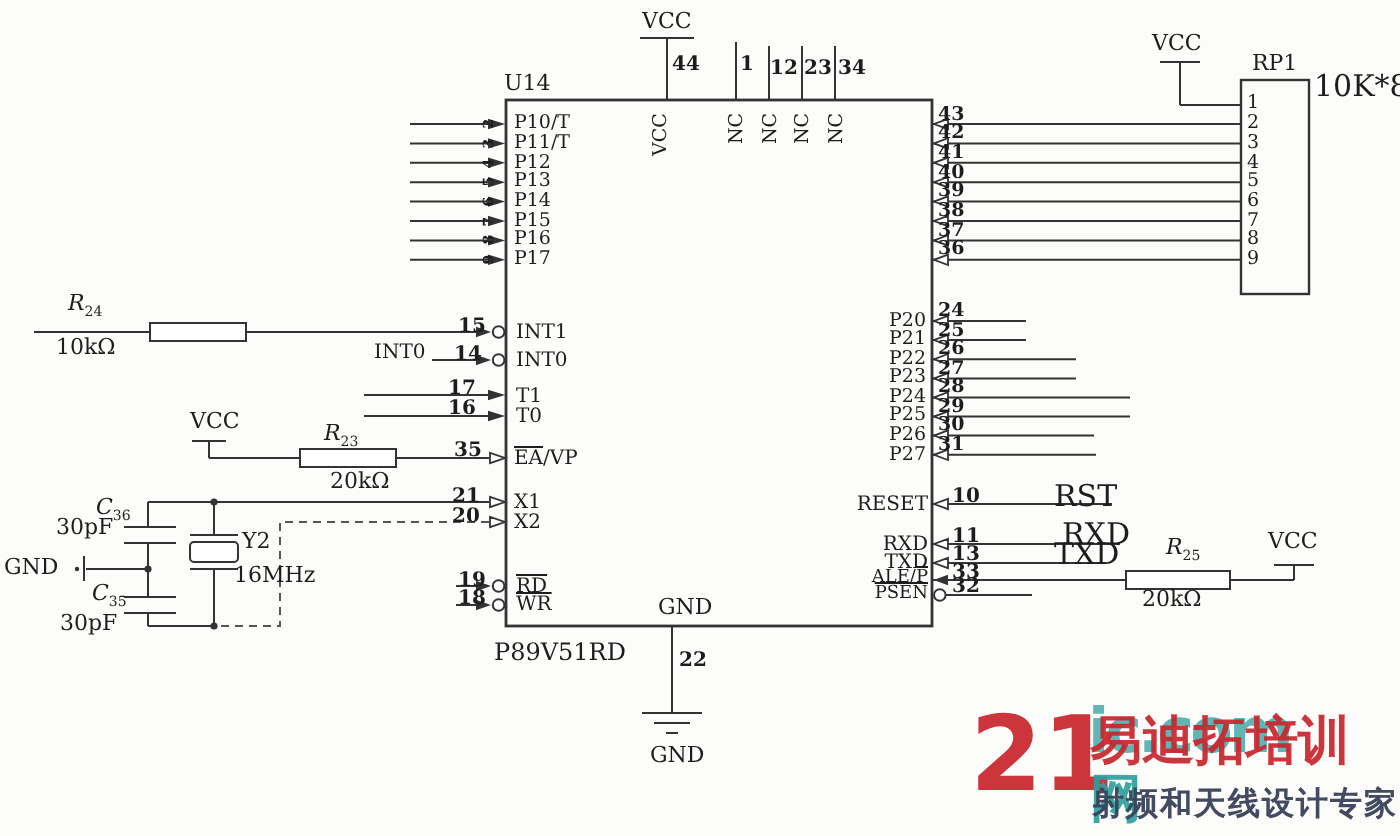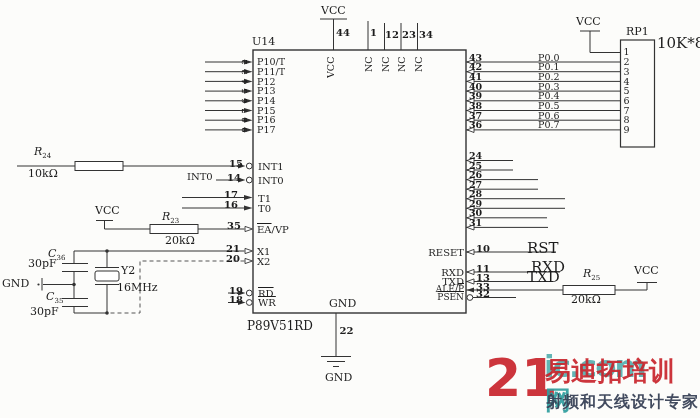--- a/index.html
+++ b/index.html
@@ -178,46 +178,46 @@
   <div class="col rows97 b" style="left:469px;top:52.5px;">
       <span>43</span>
       <span>42</span>
       <span>41</span>
       <span>40</span>
       <span>39</span>
       <span>38</span>
       <span>37</span>
       <span>36</span>
     </div>
-  <div class="col rows97" style="left:538px;top:52.5px;">
-      <span>P0.0</span>
-      <span>P0.1</span>
-      <span>P0.2</span>
-      <span>P0.3</span>
-      <span>P0.4</span>
-      <span>P0.5</span>
-      <span>P0.6</span>
-      <span>P0.7</span>
-    </div>
 
   <div class="lbl s11" style="left:576px;top:15.5px;">VCC</div>
   <div class="lbl s11" style="left:626px;top:26px;">RP1</div>
   <div class="lbl s105" style="left:657px;top:35px;">10K*8</div>
   <div class="lbl s95" style="left:623.5px;top:46.5px;">1</div>
   <div class="col rows97" style="left:623.5px;top:57.2px;">
       <span>2</span>
       <span>3</span>
       <span>4</span>
       <span>5</span>
       <span>6</span>
       <span>7</span>
       <span>8</span>
       <span>9</span>
     </div>
 
+  <div class="col rows955 ra" style="left:440px;top:155.7px;width:23px;">
+      <span>P20</span>
+      <span>P21</span>
+      <span>P22</span>
+      <span>P23</span>
+      <span>P24</span>
+      <span>P25</span>
+      <span>P26</span>
+      <span>P27</span>
+    </div>
   <div class="col rows955 b" style="left:469px;top:151px;">
       <span>24</span>
       <span>25</span>
       <span>26</span>
       <span>27</span>
       <span>28</span>
       <span>29</span>
       <span>30</span>
       <span>31</span>
     </div>

